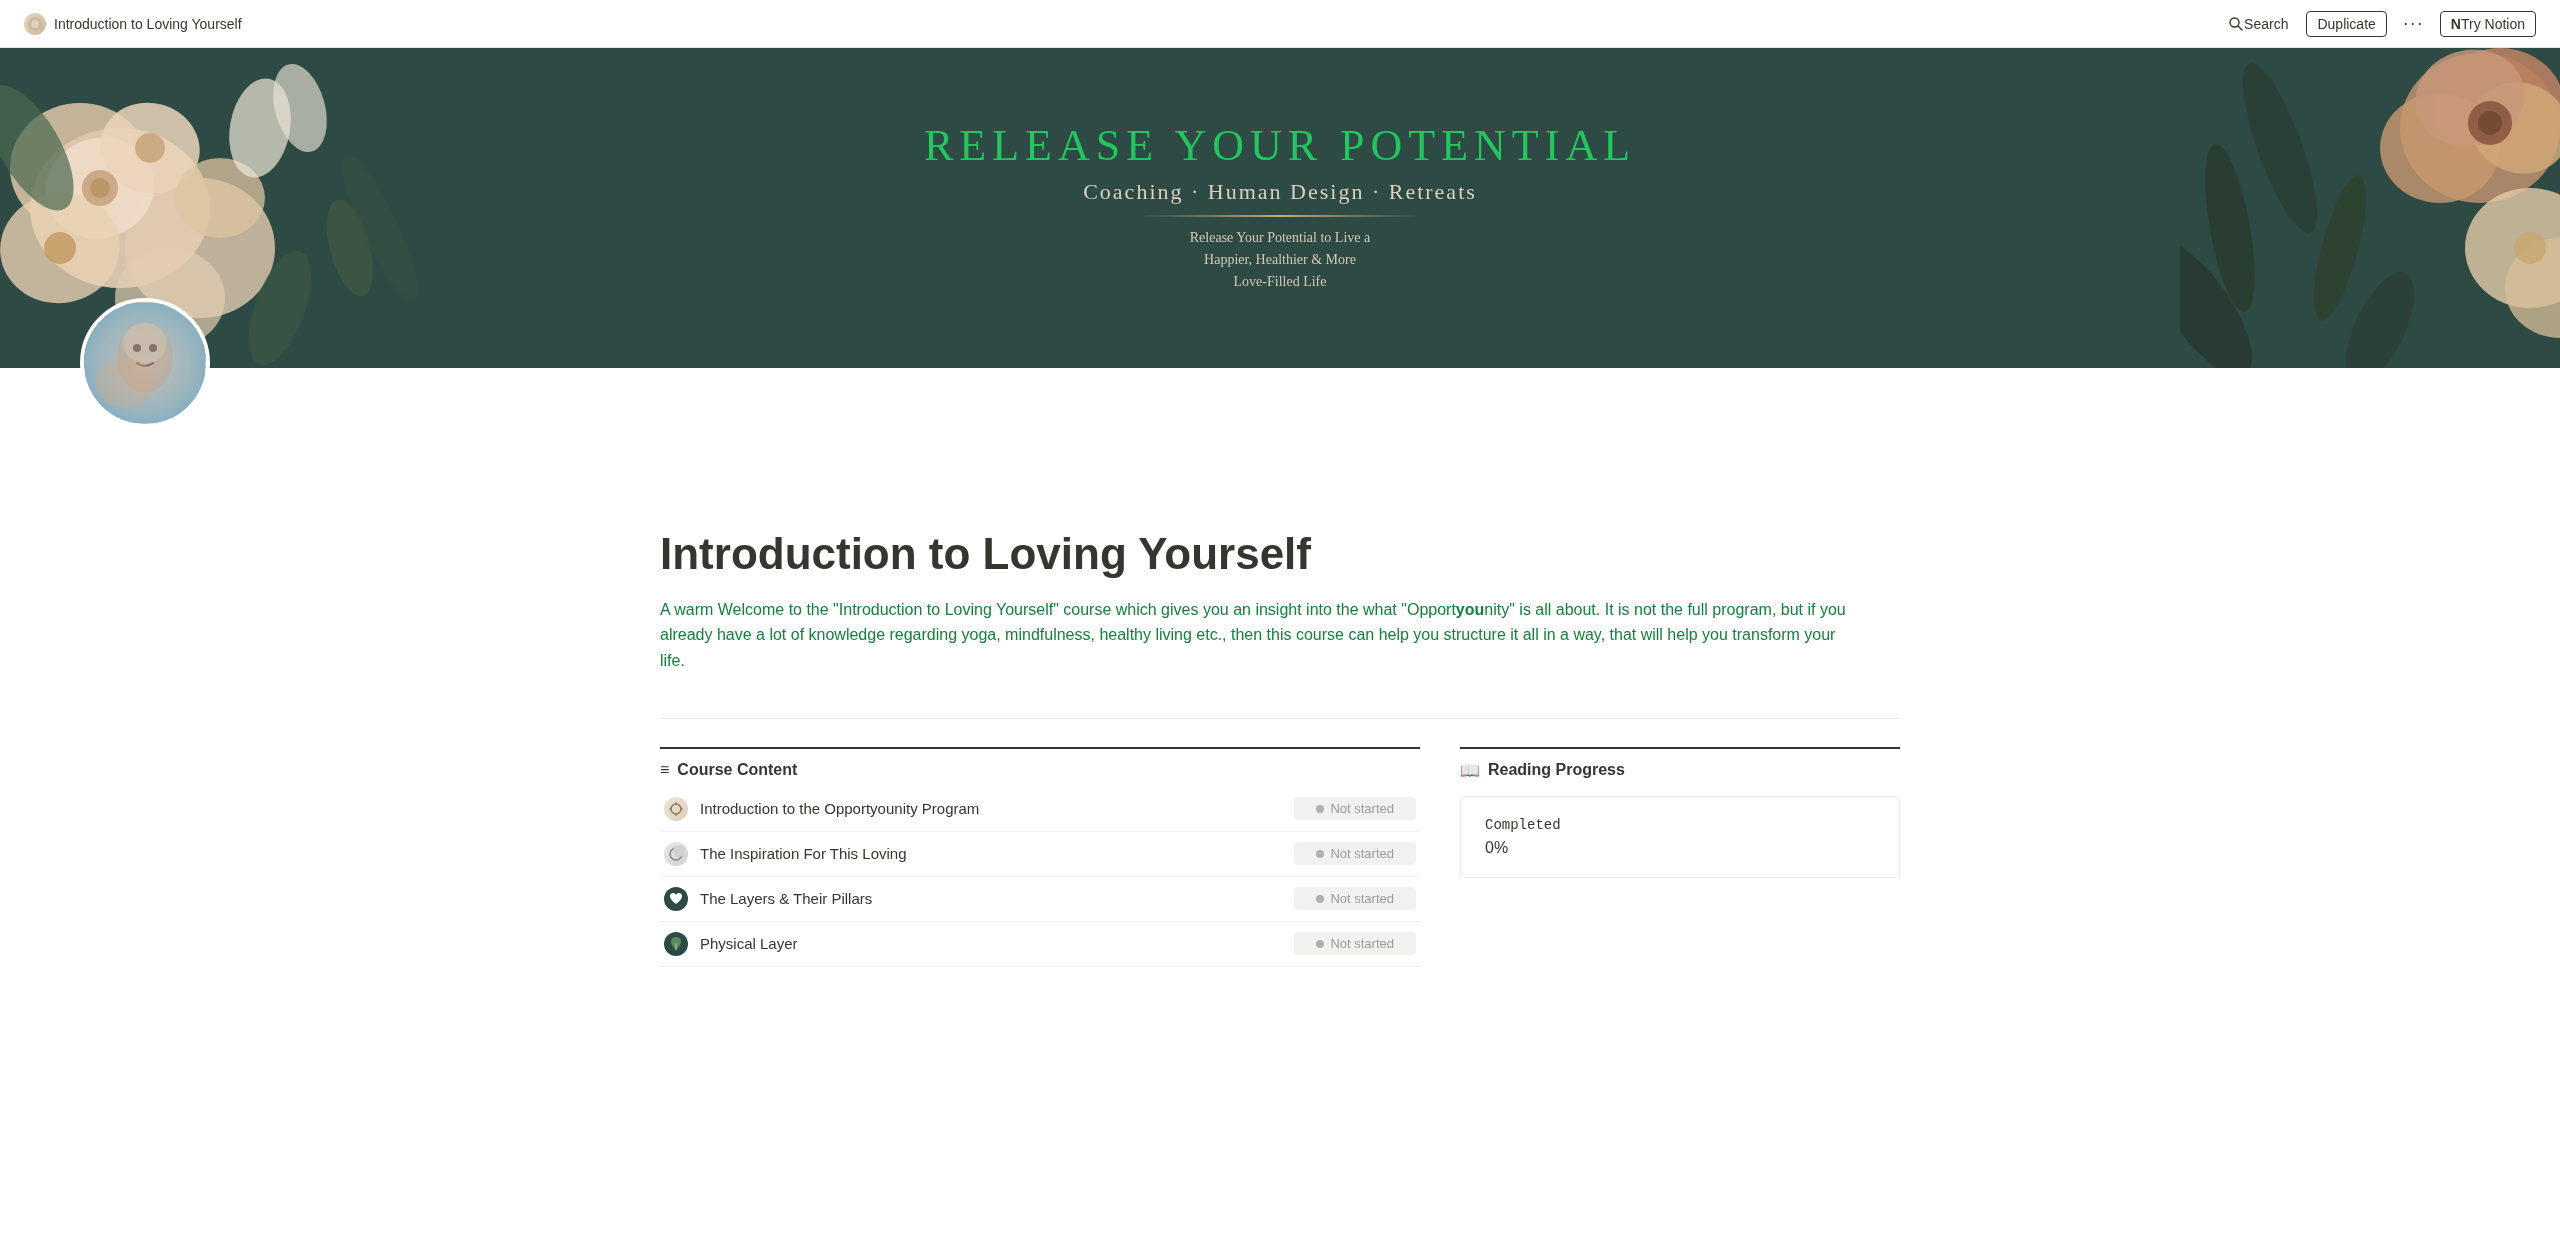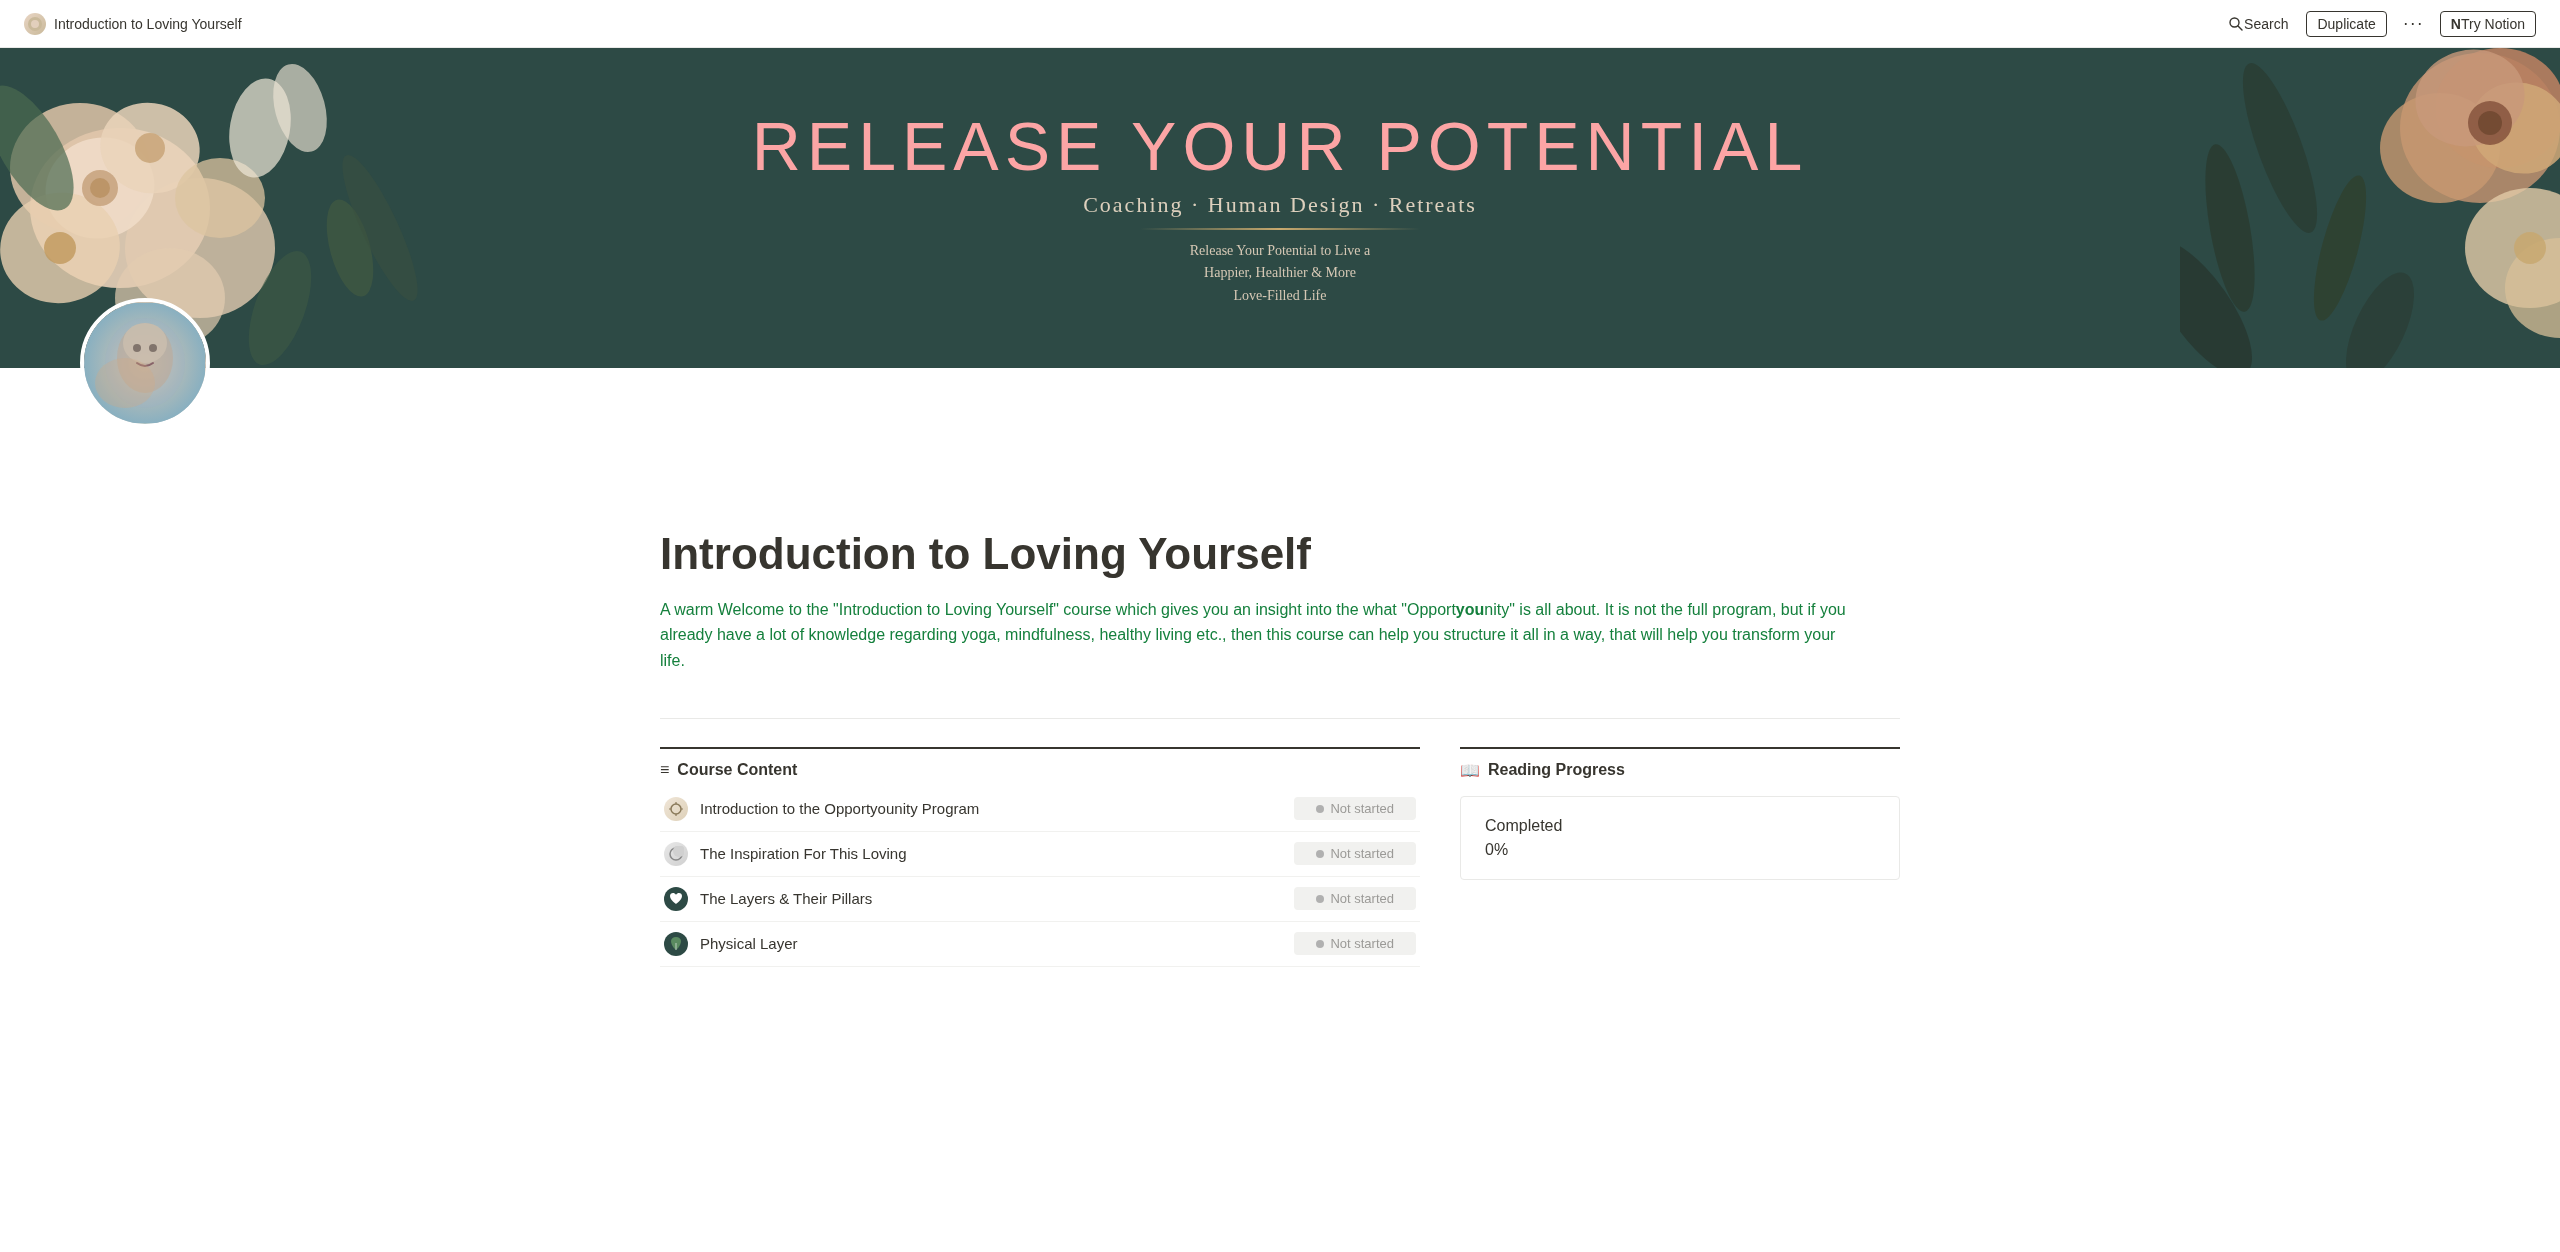--- a/index.html
+++ b/index.html
@@ -105,26 +105,26 @@
     }
 
     
     .hero-center-text {
       position: relative;
       z-index: 10;
       text-align: center;
       color: #f5ede3;
     }
     .hero-main-title {
-      font-size: 68px;
+      font-size: 44px;
       font-weight: 300;
       letter-spacing: 6px;
       text-transform: uppercase;
-      color: #fca5a5;
-      font-family: Liberation Sans, sans-serif;
+      color: #22c55e;
+      font-family: Liberation Serif, serif;
       line-height: 1.1;
     }
     .hero-subtitle {
       font-size: 22px;
       font-weight: 400;
       letter-spacing: 2px;
       color: #ddd0bd;
       margin-top: 8px;
       font-family: Georgia, serif;
     }
@@ -286,23 +286,24 @@
       border-top: 2px solid #37352f;
     }
     .reading-card {
       margin-top: 8px;
       border: 1px solid #e9e9e7;
       border-radius: 4px;
       padding: 20px 24px;
       background: #fff;
     }
     .reading-card-label {
-      font-size: 16px;
+      font-size: 14px;
       color: #37352f;
       margin-bottom: 6px;
+      font-family: Liberation Mono, monospace;
     }
     .reading-card-value {
       font-size: 16px;
       color: #37352f;
       font-weight: 500;
     }
   </style>
 </head>
 <body>
 

